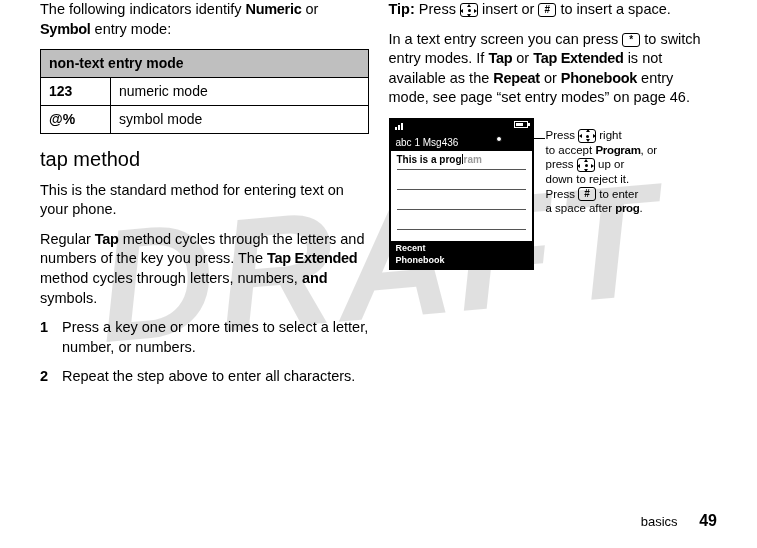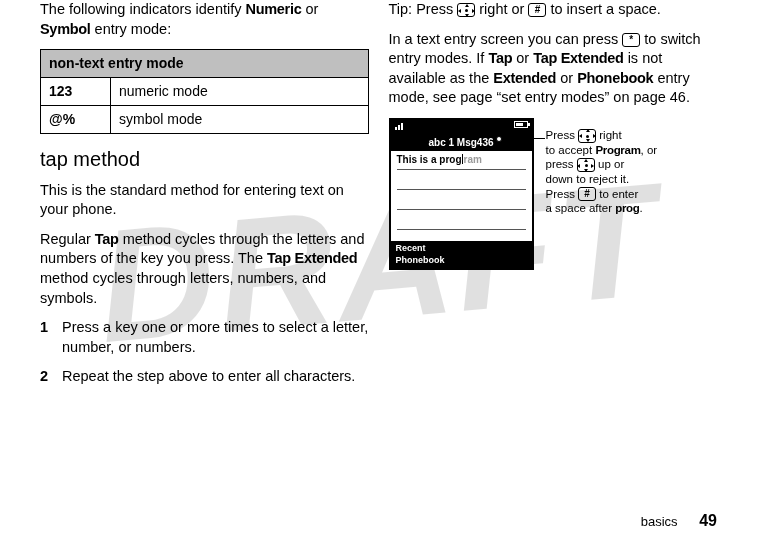--- a/index.html
+++ b/index.html
@@ -110,23 +110,23 @@
       border: 2px solid #000;
       background: #fff;
     }
     .phone .statusbar {
       background: #000; color: #fff;
       display: flex; justify-content: space-between;
       padding: 1px 4px; font-size: 9px;
     }
     .phone .titlebar {
       background: #000; color: #fff;
-      display: flex; justify-content: center;
+      display: flex; justify-content: flex-start;
       padding: 2px 5px; font-size: 10px;
-      font-weight: 700;
+      font-weight: 400;
       font-stretch: condensed;
     }
     .phone .content {
       padding: 2px 6px 3px 6px;
       min-height: 86px;
     }
     .phone .textline {
       font-size: 10px;
       font-weight: 800;
       font-stretch: condensed;
@@ -173,21 +173,21 @@
       position: absolute;
       bottom: 16px; right: 40px;
       font-size: 13px;
     }
     .footer .pg { font-weight: 700; font-size: 16px; margin-left: 18px; }
     .batt { display:inline-block; width:14px; height:7px; border:1px solid #fff; position:relative; vertical-align:middle;}
     .batt::after { content:""; position:absolute; right:-3px; top:1.5px; width:2px; height:3px; background:#fff;}
     .batt .fill { position:absolute; left:1px; top:1px; bottom:1px; width:60%; background:#fff;}
     .sig { display:inline-block; vertical-align:middle;}
     .sig span { display:inline-block; width:2px; background:#fff; margin-right:1px;}
-    b { font-weight: 400; }
+    b { font-weight: 700; }
   </style>
 </head>
 <body>
 
 <div class="watermark">DRAFT</div>
 
 <div class="cols">
 
   <div class="col">
     <p>
@@ -225,25 +225,25 @@
       </li>
       <li>
         <span class="num">2</span>
         <span>Repeat the step above to enter all characters.</span>
       </li>
     </ol>
   </div>
 
   <div class="col">
     <p>
-      <b>Tip:</b><span> Press </span><span class="navbtn dot"><span class="tri-l"></span><span class="tri-r"></span><span class="tri-u"></span><span class="tri-d"></span></span><span> right or </span><span class="keycap">#</span><span> to insert a space.</span>
-    </p>
-
-    <p>
-      <span>In a text entry screen you can press </span><span class="keycap">*</span><span> to switch entry modes. If </span><b class="boldcond">Tap</b><span> or </span><b class="boldcond">Tap Extended</b><span> is not available as the </span><b class="boldcond">Extended</b><span> or </span><b class="boldcond">Phonebook</b><span> entry mode, see page “set entry modes” on page 46.</span>
+      <b>Tip:</b><span> Press </span><span class="navbtn dot"><span class="tri-l"></span><span class="tri-r"></span><span class="tri-u"></span><span class="tri-d"></span></span><span> insert or </span><span class="keycap">#</span><span> to insert a space.</span>
+    </p>
+
+    <p>
+      <span>In a text entry screen you can press </span><span class="keycap">*</span><span> to switch entry modes. If </span><b class="boldcond">Tap</b><span> or </span><b class="boldcond">Tap Extended</b><span> is not available as the </span><b class="boldcond">Repeat</b><span> or </span><b class="boldcond">Phonebook</b><span> entry mode, see page “set entry modes” on page 46.</span>
     </p>
 
 
     <div class="phone-wrap">
       <div class="phone">
         <div class="statusbar">
           <span class="sig"><span style="height:3px"></span><span style="height:5px"></span><span style="height:7px"></span></span>
           <span class="batt">
               <span class="fill"></span>
             </span>

